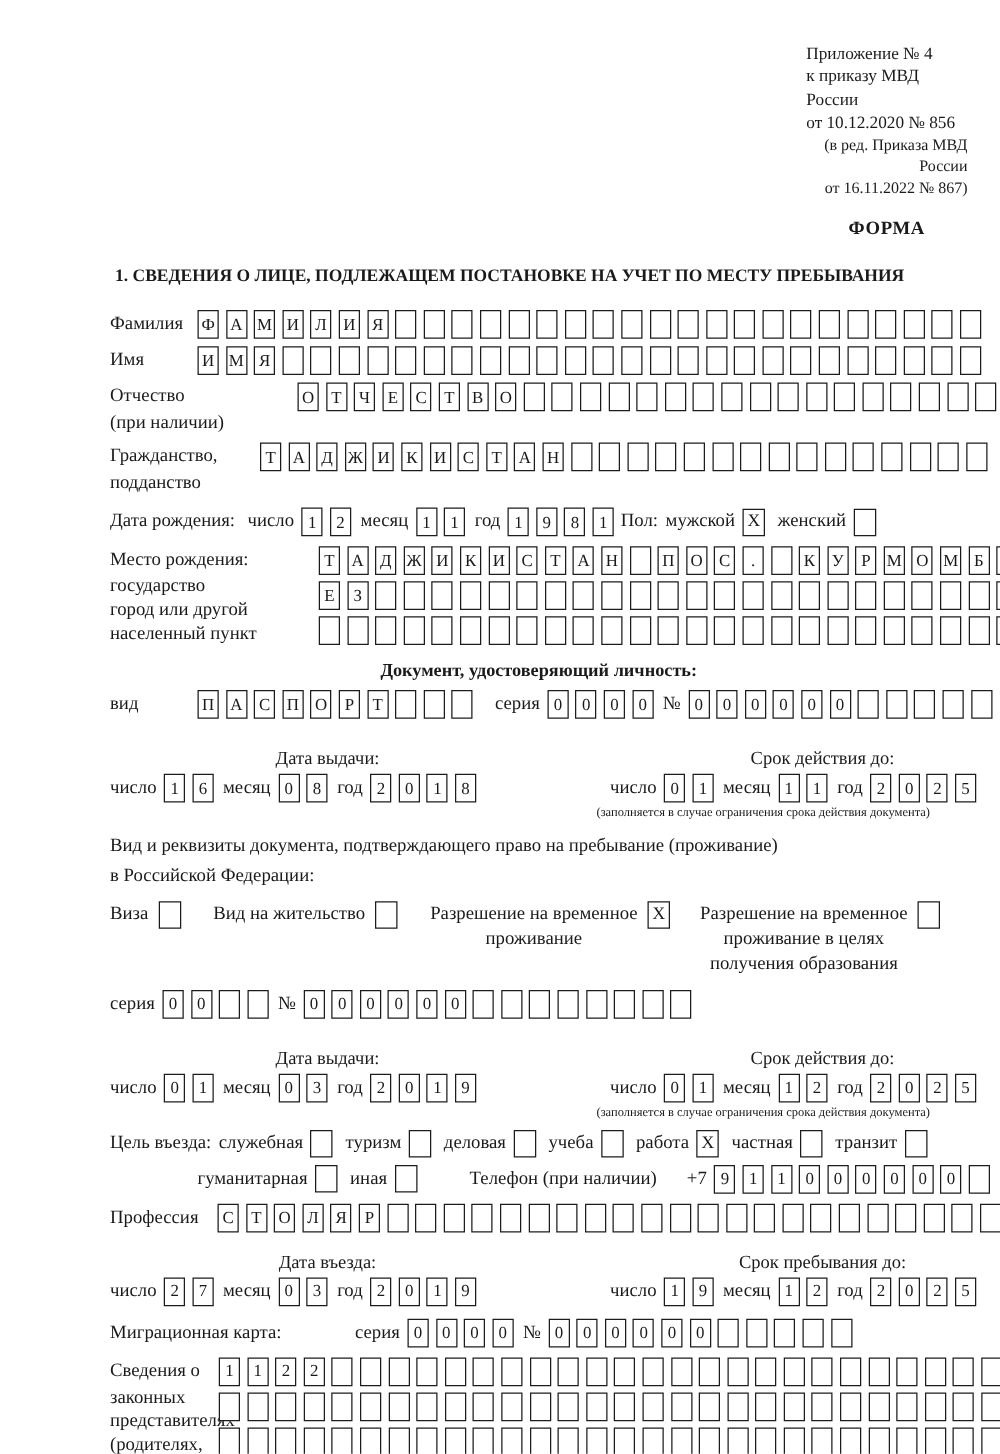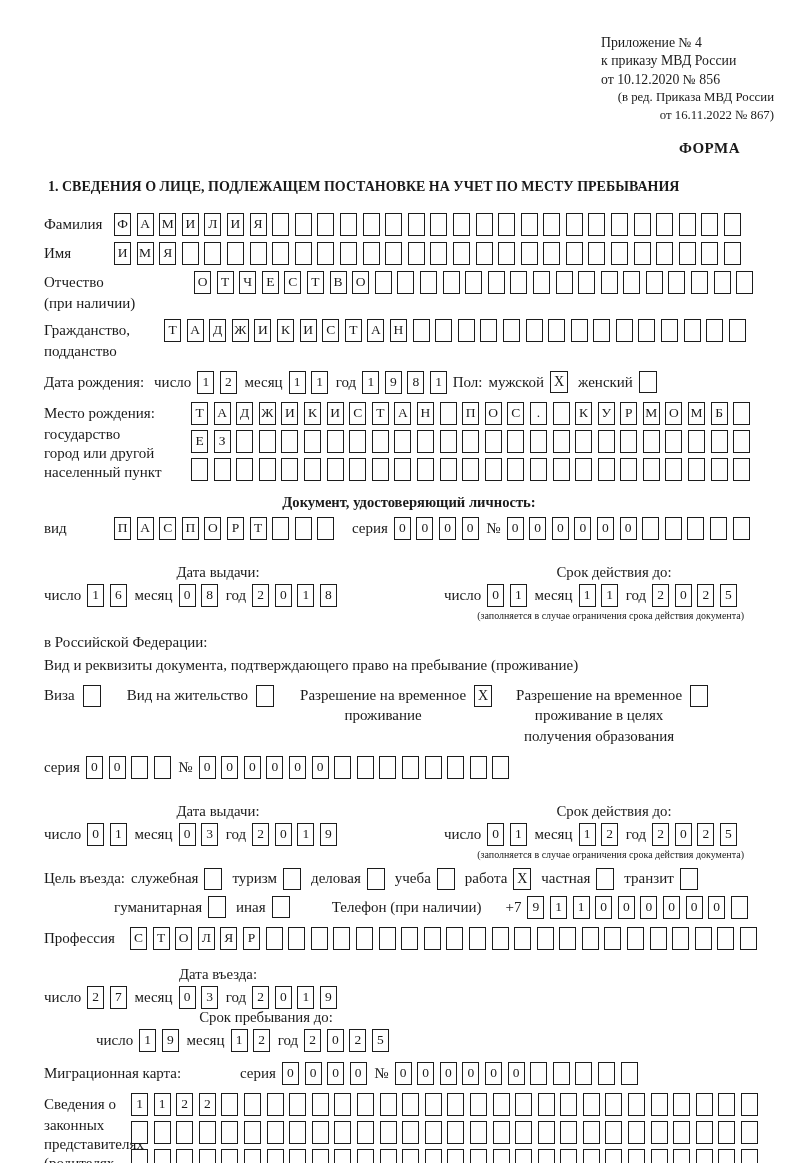--- a/index.html
+++ b/index.html
@@ -1,17 +1,17 @@
 <!DOCTYPE html>
 <html><head>
 <meta charset="utf-8">
 <style>
   html,body{margin:0;padding:0;background:#fff;}
   body{width:800px;height:1163px;font-family:"Liberation Serif","DejaVu Serif",serif;color:#1a1a1a;overflow:hidden;}
-  .page{box-sizing:border-box;width:800px;height:903px;padding:34px 26px 0 44px;}
+  .page{box-sizing:border-box;width:800px;height:903px;padding:34px 26px 0 88px;}
   .top-right{margin-left:557px;font-size:13.8px;line-height:1.34;}
   .top-right .small{font-size:12.8px;text-align:right;}
   .forma{text-align:right;padding-right:34px;font-weight:bold;font-size:15px;margin-top:16px;letter-spacing:.5px;}
   .title{text-align:center;font-weight:bold;font-size:16px;line-height:1.5;margin-top:14px;}
   .uline{display:inline-block;width:46px;border-bottom:2.2px solid #3a3a3a;margin-left:10px;}
   .section-title{font-weight:bold;font-size:14px;margin-top:22px;margin-left:4px;}
   .row{display:flex;align-items:center;margin-bottom:6px;font-size:15px;}
   .row.top{align-items:flex-start;}
   .mt{margin-top:18px;}
   .flabel{flex:none;font-size:15px;}
@@ -215,21 +215,21 @@
         <span class="cell">8</span>
         <span class="cell">1</span>
       </span>
     <span class="dlabel" style="margin-left:0;">Пол:</span>
     <span class="dlabel" style="margin-left:0;">мужской</span>
     <span class="cb">X</span>
     <span class="dlabel" style="margin-left:10px;">женский</span>
     <span class="cb"></span>
   </div>
 
-  <div class="row top" style="margin-top:8px;margin-bottom:2px;">
+  <div class="row top" style="margin-top:8px;margin-bottom:2px;gap:20px;">
     <div class="flabel w147 stack">
       <div>Место рождения:</div>
       <div>государство</div>
       <div>город или другой</div>
       <div>населенный пункт</div>
     </div>
     <div class="stackcells">
       <div class="cells">
           <span class="cell">Т</span>
           <span class="cell">А</span>
@@ -394,22 +394,22 @@
             <span class="cell">0</span>
             <span class="cell">2</span>
             <span class="cell">5</span>
           </span>
       </div>
     </div>
   </div>
   <div class="note-right">(заполняется в случае ограничения срока действия документа)</div>
 
   <div class="para">
+    <div>Вид и реквизиты документа, подтверждающего право на пребывание (проживание)</div>
     <div>в Российской Федерации:</div>
-    <div>Вид и реквизиты документа, подтверждающего право на пребывание (проживание)</div>
   </div>
   <div class="opt-row">
     <div class="opt">
       <span class="opt-lines">Виза</span>
       <span class="cb"></span>
     </div>
     <div class="opt" style="margin-left:26px;">
       <span class="opt-lines">Вид на жительство</span>
       <span class="cb"></span>
     </div>
@@ -590,21 +590,21 @@
         <span class="cell"></span>
         <span class="cell"></span>
         <span class="cell"></span>
         <span class="cell"></span>
         <span class="cell"></span>
         <span class="cell"></span>
         <span class="cell"></span>
       </span>
   </div>
 
-  <div class="datepair" style="margin-top:16px;flex-direction:column;">
+  <div class="datepair" style="margin-top:16px;">
     <div class="dp-col dp-left">
       <div class="dp-head">Дата въезда:</div>
       <div class="dp-row">
         <span class="dlabel first">число</span>
         <span class="cells">
             <span class="cell">2</span>
             <span class="cell">7</span>
           </span>
         <span class="dlabel">месяц</span>
         <span class="cells">

